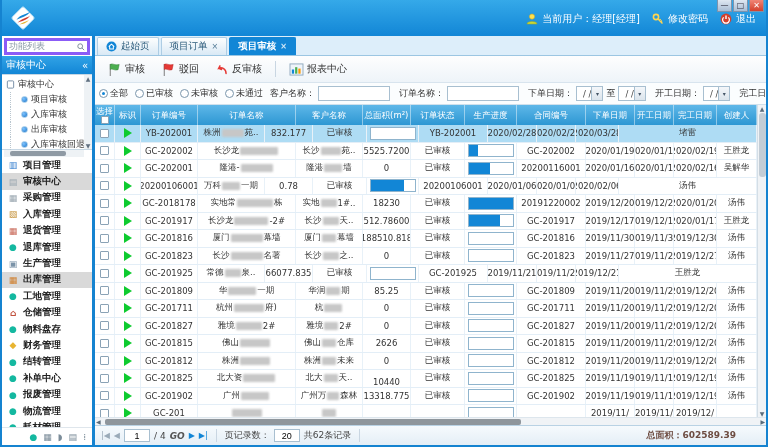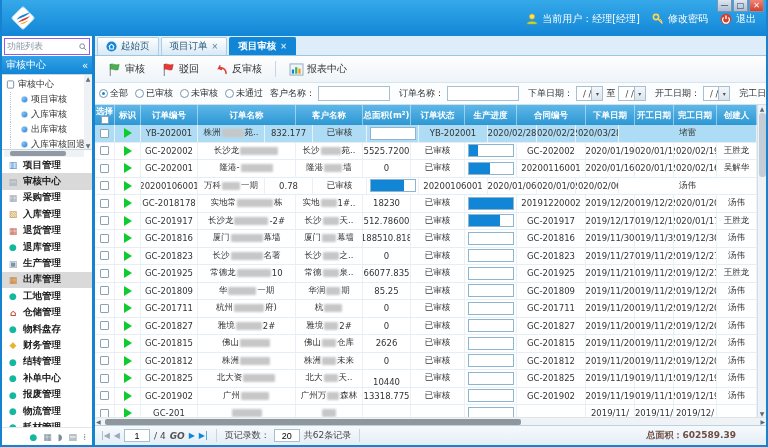--- a/index.html
+++ b/index.html
@@ -10,21 +10,21 @@
   .logo{width:26px;height:26px;margin:0 6px 0 8px}
   .apptitle{font-size:16px;font-weight:bold;letter-spacing:1px;text-shadow:1px 1px 1px rgba(0,0,0,.25)}
   .tb-right{position:absolute;right:10px;top:12px;display:flex;align-items:center;gap:12px;font-size:10px}
   .tb-item{display:flex;align-items:center;gap:4px;cursor:pointer}
   .winbtns{position:absolute;right:2px;top:0;display:flex;gap:1px}
   .wbtn{width:15px;height:12px;font-size:8px;line-height:11px;text-align:center;background:linear-gradient(#dfe8f2,#a9bdd4);color:#334;border:1px solid #7d93ad;border-top:none}
   .wbtn.close{background:linear-gradient(#f08576,#d3402c);color:#fff;font-weight:bold}
   
   .mainwrap{flex:1;display:flex;min-height:0}
   .sidebar{width:93px;flex:0 0 93px;background:#fff;border-right:3px solid #1583d0;display:flex;flex-direction:column;overflow:hidden}
-  .searchbox{height:17px;margin:2px 2px 1px 2px;border:1px solid #8b5cf6;background:#fff;display:flex;align-items:center;justify-content:space-between;padding:0 2px;color:#8a9aa6;font-size:9px}
+  .searchbox{height:17px;margin:2px 2px 1px 2px;border:3px solid #8b5cf6;background:#fff;display:flex;align-items:center;justify-content:space-between;padding:0 2px;color:#8a9aa6;font-size:9px}
   .paneltitle{height:18px;background:linear-gradient(#31a3e6,#1286d6);color:#fff;font-size:10px;display:flex;align-items:center;justify-content:space-between;padding:0 4px}
   .tree{background:#fff;border:1px solid #c6d7e4;border-left:none;border-right:none;position:relative;padding:2px 8px 2px 4px;height:76px}
   .treeroot{display:flex;align-items:center;gap:3px;font-size:9px;height:15px;white-space:nowrap}
   .treeitem{display:flex;align-items:center;gap:3px;font-size:9px;height:15px;padding-left:10px;white-space:nowrap;border-left:1px dotted #b9c6cf;margin-left:4px}
   .dot{width:7px;height:7px;border-radius:50%;background:radial-gradient(circle at 35% 35%,#7fc4ff,#1b74c8);border:1px solid #9dc7e8;flex:0 0 7px}
   .treevsb{position:absolute;right:0;top:0;bottom:0;width:8px;background:#eef2f5;display:flex;flex-direction:column;justify-content:space-between;align-items:center;font-size:6px;color:#607080}
   .treehsb{height:7px;margin:0 8px 0 2px;background:#eef2f5;position:relative}
   .treehsb .thumb{position:absolute;left:6px;top:1px;height:5px;width:70%;background:#8f9aa4;border-radius:2px}
   .mods{flex:1;overflow:hidden}
   .mod{height:16.4px;display:flex;align-items:center;gap:5px;padding-left:6px;font-size:9.5px;font-weight:bold;color:#222;cursor:pointer;white-space:nowrap}
@@ -44,21 +44,21 @@
   .radio{display:flex;align-items:center;gap:2px;margin-right:4px;cursor:pointer}
   .rdot{width:9px;height:9px;border-radius:50%;border:1px solid #7a96ac;background:#fff;position:relative}
   .rdot.on::after{content:"";position:absolute;left:2px;top:2px;width:3px;height:3px;border-radius:50%;background:#1286d6}
   .fin{height:15px;border:1px solid #a8bfd0;background:#fff;width:72px}
   .fdate{height:15px;border:1px solid #a8bfd0;background:#fff;width:62px;display:flex;align-items:center;justify-content:space-between;padding-left:6px;font-size:8.5px;color:#444}
   .fdd{width:11px;height:13px;background:linear-gradient(#f4f7fa,#dbe4ec);border-left:1px solid #a8bfd0;font-size:6px;color:#456;text-align:center;line-height:13px}
   
   .grid{flex:1;display:flex;flex-direction:column;min-height:0;position:relative;border-bottom:1px solid #b9d2e4}
   .gridscroll{flex:1;display:flex;min-height:0}
   .gridinner{flex:1;display:flex;flex-direction:column;min-width:0;overflow:hidden}
-  .ghead{height:20px;flex:0 0 20px;display:flex;background:linear-gradient(#5eb7e8,#2d97d3);color:#fff;font-size:8.5px;font-weight:bold}
+  .ghead{height:20px;flex:0 0 20px;display:flex;background:linear-gradient(#5eb7e8,#2d97d3);color:#fff;font-size:8.5px;font-weight:normal}
   .gh{display:flex;align-items:center;justify-content:center;border-right:1px solid rgba(255,255,255,.45);overflow:hidden;text-align:center;flex-direction:column;line-height:9px}
   .gbody{flex:1;overflow:hidden}
   .grow{height:17.5px;display:flex;border-bottom:1px solid #e3eef7;background:#fff;cursor:pointer}
   .grow.sel{background:#aedcf4}
   .gc{display:flex;align-items:center;justify-content:center;border-right:1px solid #e8f1f8;font-size:8.5px;overflow:hidden;white-space:nowrap;padding:0 1px}
   .cb{width:9px;height:9px;border:1px solid #8aa2b5;background:#fff;border-radius:1px}
   .tri{width:0;height:0;border-left:8px solid #0ecb2f;border-top:5px solid transparent;border-bottom:5px solid transparent}
   .rd{display:inline-block;height:8px;background:#c7c7c7;border-radius:1px;filter:blur(1.2px);vertical-align:middle;margin:0 1px}
   .pbox{width:46px;height:13px;border:1px solid #8fb4cd;background:#fff}
   .pfill{height:100%;background:#1286d6}
@@ -754,25 +754,20 @@
                 <div class="grow">
                   <div class="gc" style="width: 20px; flex: 0 0 20px;">
                     <span class="cb"></span>
                   </div>
                   <div class="gc" style="width: 26px; flex: 0 0 26px;">
                     <span class="tri"></span>
                   </div>
                   <div class="gc" style="width: 57px; flex: 0 0 57px;">
                     <span>GC-201925</span>
                   </div>
-                  <div class="gc" style="width: 98px; flex: 0 0 98px;">
-                    <span>常德龙</span>
-                    <span class="rd" style="width:34px"></span>
-                    <span>10</span>
-                  </div>
                   <div class="gc" style="width: 67px; flex: 0 0 67px;">
                     <span>常德</span>
                     <span class="rd" style="width:16px"></span>
                     <span>泉..</span>
                   </div>
                   <div class="gc" style="width: 48px; flex: 0 0 48px;">
                     <span>266077.835..</span>
                   </div>
                   <div class="gc" style="width: 54px; flex: 0 0 54px;">
                     <span>已审核</span>

